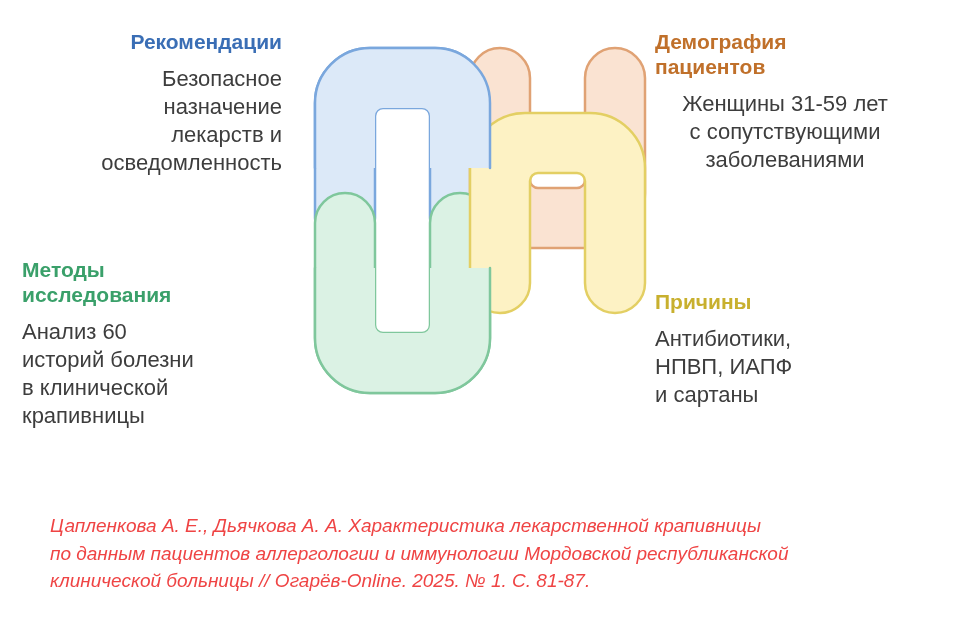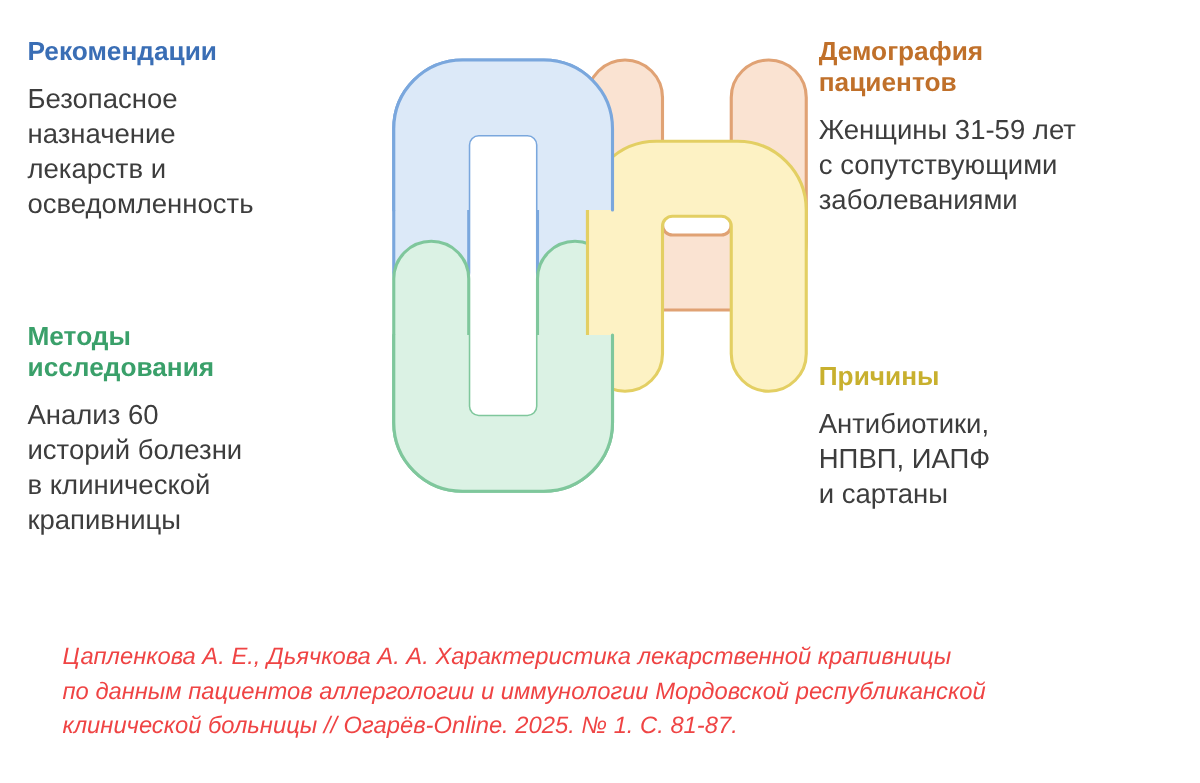--- a/index.html
+++ b/index.html
@@ -40,31 +40,32 @@
     font-size: 22px;
     color: #3d3d3d;
     line-height: 1.28;
     margin: 0;
   }
 
   
   #block-recommendations {
     left: 22px;
     top: 30px;
+    text-align: right;
   }
   #block-recommendations .heading { color: #3a6eb5; }
 
   
   #block-demography {
     left: 655px;
     top: 30px;
     text-align: left;
   }
   #block-demography .heading { color: #c0702a; }
-  #block-demography .body { }
+  #block-demography .body { text-align: center; }
 
   
   #block-methods {
     left: 22px;
     top: 258px;
   }
   #block-methods .heading { color: #3aa06a; }
 
   
   #block-causes {

